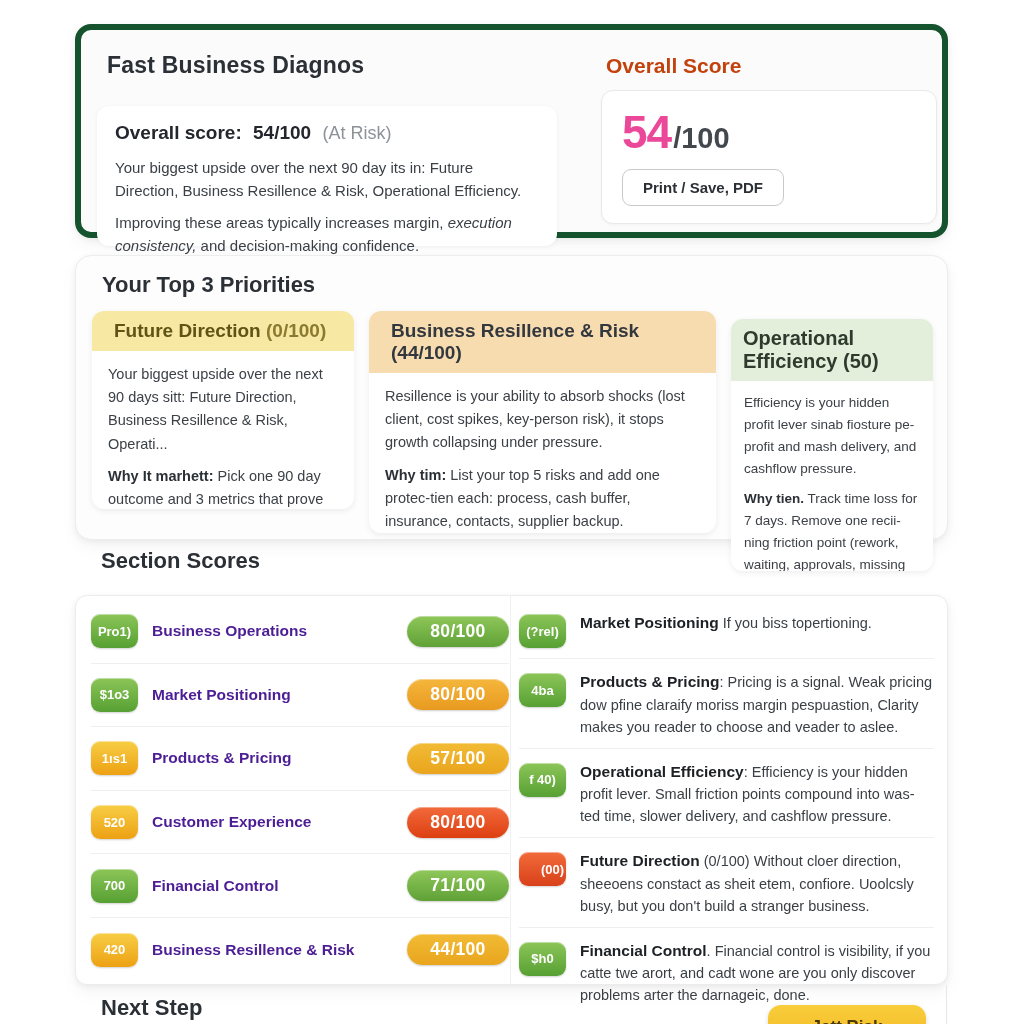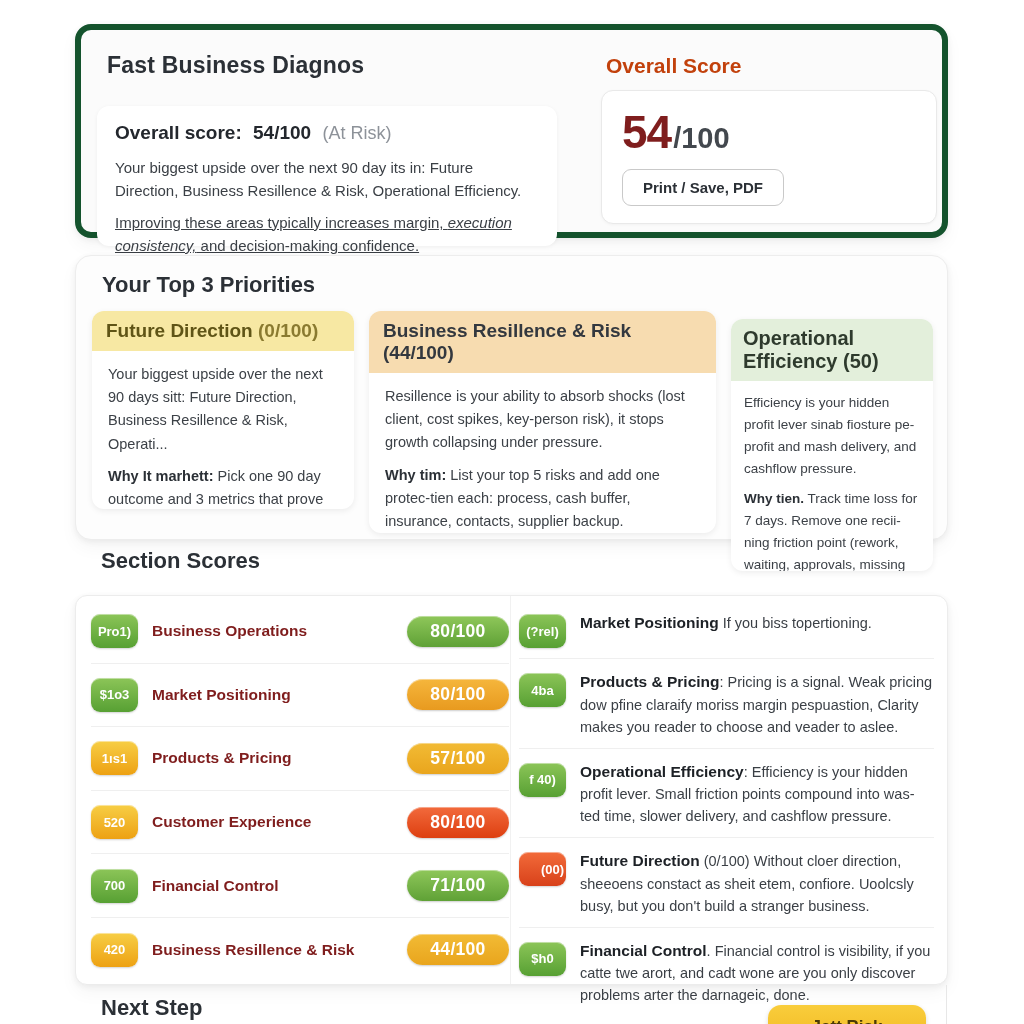--- a/index.html
+++ b/index.html
@@ -12,40 +12,40 @@
   .top-wrap { position:absolute; left:75px; top:24px; width:873px; height:214px;
     background:#fbfbfb; border:6px solid #14532d; border-radius:16px; }
   .diag-title { position:absolute; left:26px; top:22px; font-size:23px; font-weight:700; color:#2b3036; letter-spacing:.2px; }
   .diag-card { position:absolute; left:16px; top:76px; width:460px; height:140px;
     background:#ffffff; border-radius:12px; box-shadow:0 1px 4px rgba(0,0,0,.05); padding:16px 18px; }
   .score-line { font-size:19px; color:#23272d; }
   .score-line .lbl { font-weight:700; }
   .score-line .val { font-weight:800; margin-left:6px; }
   .score-line .status { color:#8d9299; font-weight:400; margin-left:6px; font-size:18px; }
   .diag-p { font-size:15px; color:#3a3f45; line-height:1.55; margin-top:12px; }
-  .diag-p.second { margin-top:8px;text-decoration:underline; }
+  .diag-p.second { margin-top:8px; }
   .diag-p em { font-style:italic; }
 
   .overall-title { position:absolute; left:525px; top:24px; font-size:21px; font-weight:700; color:#c2410c; }
   .overall-card { position:absolute; left:520px; top:60px; width:336px; height:134px;
     background:#ffffff; border:1px solid #e9e9e9; border-radius:12px; padding:14px 20px;
     box-shadow:0 1px 3px rgba(0,0,0,.04); }
   .big-score { display:flex; align-items:baseline; }
-  .big-score .big { font-size:46px; font-weight:800; color:#7f1d1d; letter-spacing:-1px; }
+  .big-score .big { font-size:46px; font-weight:800; color:#ec4899; letter-spacing:-1px; }
   .big-score .suffix { font-size:29px; font-weight:600; color:#43484e; margin-left:2px; }
   .print-btn { margin-top:10px; display:inline-block; background:#ffffff; border:1.5px solid #c9c9c9;
     border-radius:9px; padding:9px 20px; font-size:15px; font-weight:600; color:#2b3036; cursor:pointer; }
 
   
   .prio-wrap { position:absolute; left:75px; top:255px; width:873px; height:285px;
     background:#fdfdfd; border:1px solid #ededed; border-radius:16px; }
   .prio-title { position:absolute; left:26px; top:16px; font-size:22px; font-weight:700; color:#2b3036; }
   .prio-card { position:absolute; background:#ffffff; border-radius:12px;
     box-shadow:0 2px 6px rgba(0,0,0,.07); overflow:hidden; z-index:3; }
-  .prio-card .hd { padding:9px 14px; font-weight:700; }
+  .prio-card .hd { padding:9px 22px; font-weight:700; }
   .prio-card .bd { padding:12px 16px 14px 16px; color:#3c4147; }
   .prio-card .bd p + p { margin-top:9px; }
   .prio-card .bd b { color:#2b3036; }
   .pc1 { left:16px; top:55px; width:262px; height:198px; }
   .pc1 .hd { background:#f7e8a3; color:#5f5416; font-size:19px; }
   .pc1 .hd .sub { color:#8a7a30; font-weight:600; }
   .pc1 .bd { font-size:14.5px; line-height:1.6; }
   .pc2 { left:293px; top:55px; width:347px; height:222px; }
   .pc2 .hd { background:#f7dcb0; color:#33383f; font-size:19px; }
   .pc2 .bd { font-size:14.5px; line-height:1.6; }
@@ -62,21 +62,21 @@
   .col-divider { position:absolute; left:434px; top:0; width:1px; height:100%; background:#f1f1f1; }
 
   .score-row { display:flex; align-items:center; height:63.6px; border-bottom:1px solid #efefef; }
   .score-row:last-child { border-bottom:none; }
   .chip { width:47px; height:34px; border-radius:9px; display:flex; align-items:center; justify-content:center;
     color:#fff; font-size:13px; font-weight:700; flex:0 0 47px;
     box-shadow:inset 0 1px 0 rgba(255,255,255,.45), 0 1px 2px rgba(0,0,0,.18); }
   .chip.green { background:linear-gradient(180deg,#8cc558,#57a033); }
   .chip.yellow { background:linear-gradient(180deg,#f7ce45,#eda113); }
   .chip.red { background:linear-gradient(180deg,#f26b3a,#d8411a);padding-left:20px; }
-  .score-row .lbl { font-size:15.5px; font-weight:700; color:#7f1d1d; margin-left:14px; flex:1; }
+  .score-row .lbl { font-size:15.5px; font-weight:700; color:#4c1d95; margin-left:14px; flex:1; }
   .badge { min-width:102px; height:31px; border-radius:16px; display:flex; align-items:center; justify-content:center;
     color:#fff; font-size:17.5px; font-weight:800; letter-spacing:.3px; padding:0 14px;
     box-shadow:inset 0 1px 0 rgba(255,255,255,.4), 0 1px 2px rgba(0,0,0,.2); }
   .badge.green { background:linear-gradient(180deg,#8fc75a,#5fa136); }
   .badge.orange { background:linear-gradient(180deg,#f5b63c,#e89a1f); }
   .badge.yellow { background:linear-gradient(180deg,#f2bb35,#e9a51d); }
   .badge.red { background:linear-gradient(180deg,#f26a3c,#dd3f10); }
 
   .detail-item { display:flex; align-items:flex-start; padding:11px 0 10px 0; border-bottom:1px solid #efefef; }
   .detail-item:last-child { border-bottom:none; }

